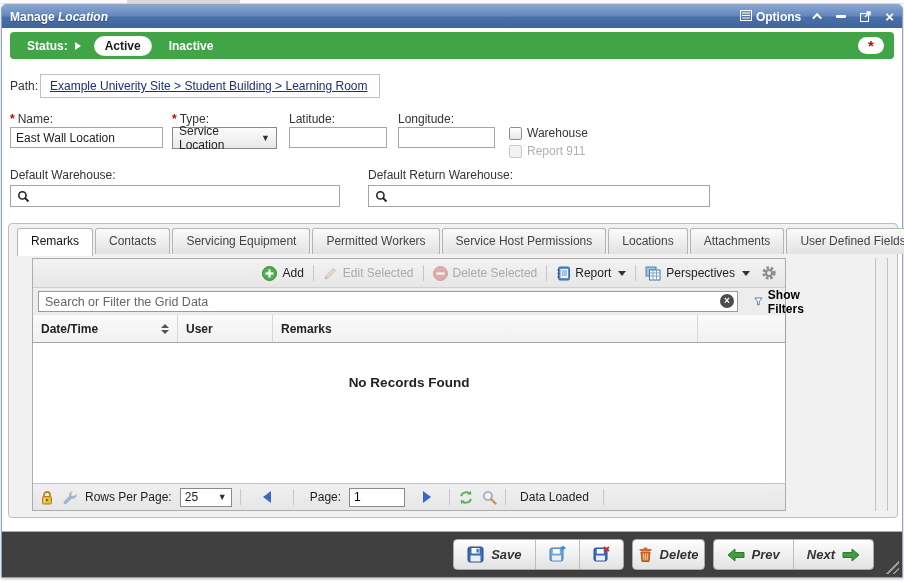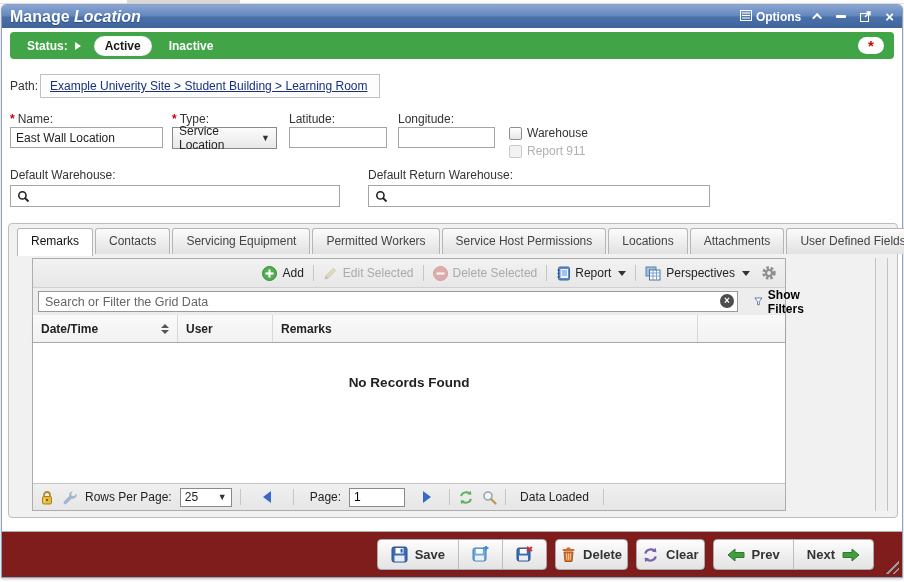--- a/index.html
+++ b/index.html
@@ -21,21 +21,21 @@
     box-shadow:0 1px 3px rgba(0,0,0,.25);
   }
   
   .titlebar {
     position:absolute; top:0; left:0; right:0; height:23px;
     background:linear-gradient(180deg,#8aa5d3 0%,#6287bd 48%,#4a70a9 52%,#40659d 100%);
     border-radius:4px 4px 0 0;
     display:flex; align-items:center; padding:0 8px;
     color:#fff; font-weight:bold;
   }
-  .titlebar .title { font-size:16px; text-shadow:0 1px 1px rgba(0,0,0,.3); }
+  .titlebar .title { font-size:12px; text-shadow:0 1px 1px rgba(0,0,0,.3); }
   .titlebar .title em { font-style:italic; }
   .title-controls { margin-left:auto; display:flex; align-items:center; gap:14px; }
   .tc-btn { display:flex; align-items:flex-start; gap:4px; cursor:pointer; color:#fff; }
   .chev { width:7px; height:7px; border-left:2px solid #fff; border-top:2px solid #fff; transform:rotate(45deg) translateY(2px); }
   .minbar { width:10px; height:3px; background:#fff; border-radius:1px; }
   .closex { font-size:15px; font-weight:bold; line-height:1; }
 
   
   .statusbar {
     position:absolute; top:27px; left:8px; right:8px; height:27px;
@@ -155,22 +155,22 @@
   .rows-select { position:static; width:52px; height:19px; background:#fff; border:1px solid #8a8a8a; display:flex; align-items:center; justify-content:space-between; padding:0 4px; cursor:pointer; }
   .page-input { position:static; width:56px; height:19px; border:1px solid #8a8a8a; font-size:12px; padding:0 4px; }
   .pg-arrow { width:0; height:0; cursor:pointer; }
   .pg-left  { border-right:8px solid #3a68c8; border-top:6px solid transparent; border-bottom:6px solid transparent; }
   .pg-right { border-left:8px solid #3a68c8; border-top:6px solid transparent; border-bottom:6px solid transparent; }
   .pager .icon { cursor:pointer; display:flex; align-items:center; }
 
   
   .footer {
     position:absolute; left:0; right:0; bottom:0; height:46px;
-    background:#7f1d1d; border-top:1px solid #aeaeae;
-    display:flex; align-items:center; justify-content:flex-end; padding-right:28px; gap:8px;
+    background:#404040; border-top:1px solid #aeaeae;
+    display:flex; align-items:center; justify-content:flex-end; padding-right:28px; gap:8px;font-style:italic;
   }
   .btn {
     height:31px; display:flex; align-items:center; gap:7px; padding:0 5px;
     background:linear-gradient(#fdfdfd,#e3e3e3); border:1px solid #ababab; border-radius:4px;
     font-size:13px; font-weight:bold; color:#333; cursor:pointer; box-shadow:0 1px 1px rgba(0,0,0,.08);
   }
   .btn-group { display:flex; height:31px; border:1px solid #ababab; border-radius:4px; overflow:hidden; background:linear-gradient(#fdfdfd,#e3e3e3); box-shadow:0 1px 1px rgba(0,0,0,.08); }
   .btn-group .seg { display:flex; align-items:center; gap:7px; padding:0 13px; border-right:1px solid #bdbdbd; cursor:pointer; font-size:13px; font-weight:bold; color:#333; }
   .btn-group .seg:last-child { border-right:none; }
   .resize-handle {
@@ -470,29 +470,20 @@
           <rect x="1.5" y="3" width="12" height="2" rx="1" fill="#cf6a2a"></rect>
           <rect x="5.5" y="1.5" width="4" height="2" rx="1" fill="#cf6a2a"></rect>
           <path d="M3 6 L4 15.5 H11 L12 6 Z" fill="#d8742f" stroke="#a8551e"></path>
           <line x1="5.5" y1="7.5" x2="5.8" y2="13.8" stroke="#f4c49a"></line>
           <line x1="7.5" y1="7.5" x2="7.5" y2="13.8" stroke="#f4c49a"></line>
           <line x1="9.5" y1="7.5" x2="9.2" y2="13.8" stroke="#f4c49a"></line>
         </svg>
       <span>Delete</span>
     </div>
 
-    <div class="btn">
-      <svg width="17" height="16" viewBox="0 0 17 16">
-          <path d="M3.4 6.6 A5.4 4.6 0 0 1 12.4 3.6" fill="none" stroke="#7a5fae" stroke-width="2.2"></path>
-          <polygon points="13.8,0.8 14.4,5.2 10,4.7" fill="#7a5fae"></polygon>
-          <path d="M13.6 9.4 A5.4 4.6 0 0 1 4.6 12.4" fill="none" stroke="#7a5fae" stroke-width="2.2"></path>
-          <polygon points="3.2,15.2 2.6,10.8 7,11.3" fill="#7a5fae"></polygon>
-        </svg>
-      <span>Clear</span>
-    </div>
 
     <div class="btn-group">
       <div class="seg">
         <svg width="18" height="14" viewBox="0 0 18 14">
             <path d="M8 1 L1 7 L8 13 V9.5 H17 V4.5 H8 Z" fill="#3f9e3f" stroke="#2c7a2c"></path>
           </svg>
         <span>Prev</span>
       </div>
       <div class="seg">
         <span>Next</span>

